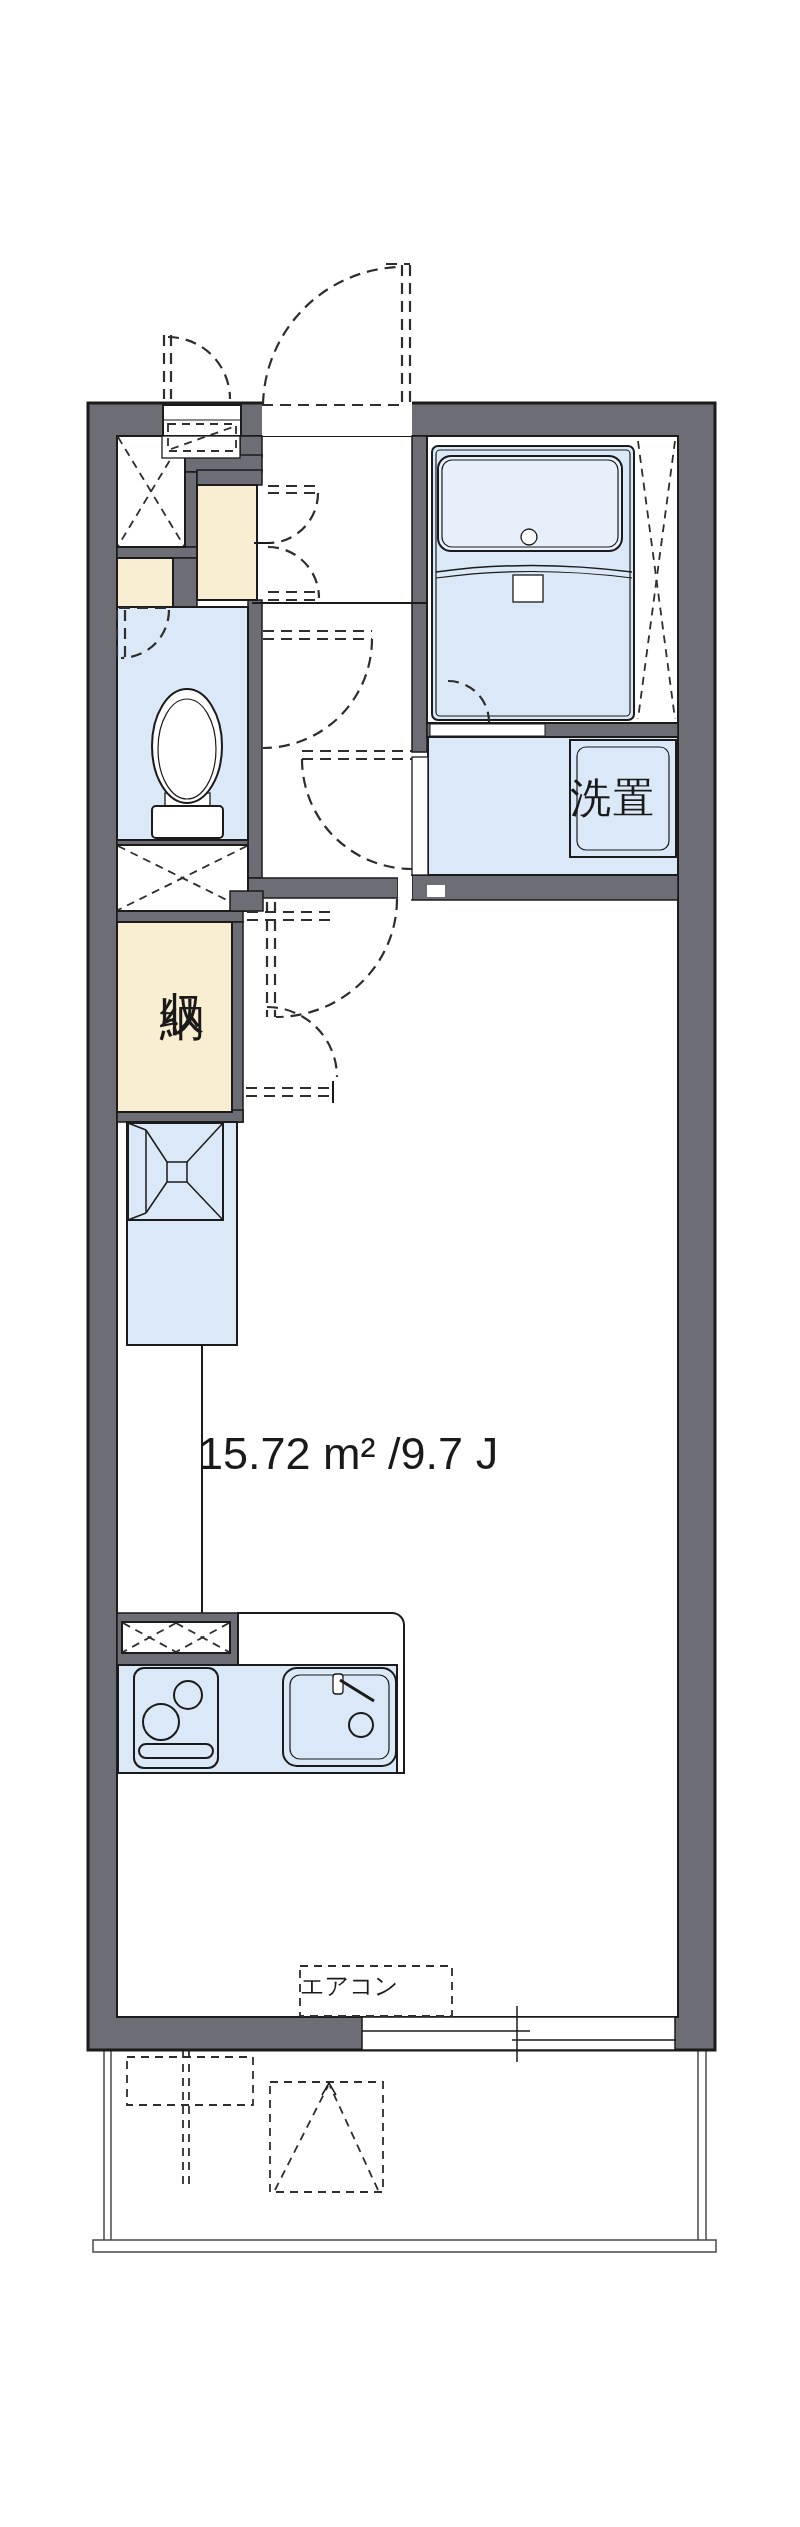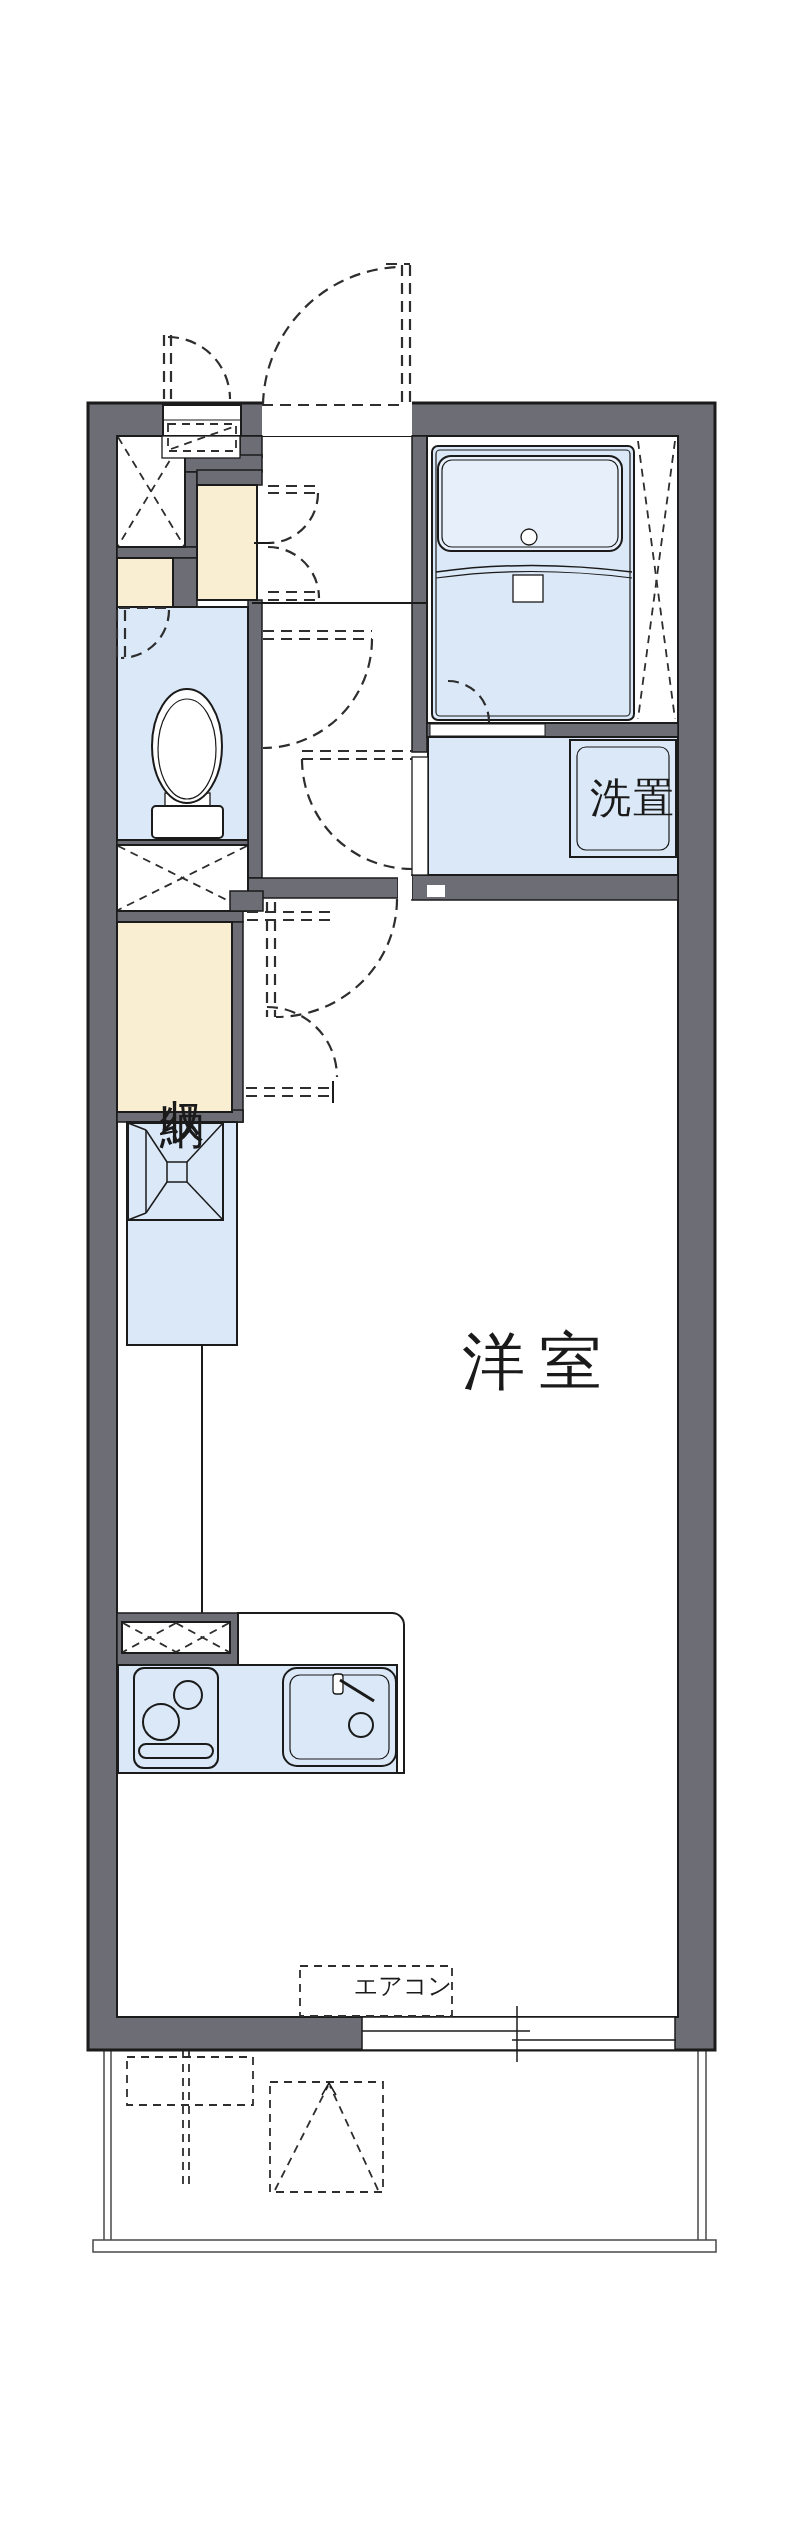--- a/index.html
+++ b/index.html
@@ -17,21 +17,21 @@
   .white1{fill:#fff;stroke:var(--line);stroke-width:1.3;}
   .blue{fill:var(--blue);stroke:var(--line);stroke-width:2;}
   .bluelight{fill:var(--blue_light);stroke:var(--line);stroke-width:2;}
   .beige{fill:var(--beige);stroke:var(--line);stroke-width:2;}
   .thinln{fill:none;stroke:var(--line);stroke-width:1.2;}
   .ln{fill:none;stroke:var(--line);stroke-width:2;}
   .ln15{fill:none;stroke:var(--line);stroke-width:1.5;}
   .dash{fill:none;stroke:var(--dash);stroke-width:2.2;stroke-dasharray:11 7;}
   .dashx{fill:none;stroke:var(--dash);stroke-width:1.8;stroke-dasharray:8 6;}
   .gray{fill:#fff;stroke:var(--thin);stroke-width:1.5;}
-  .lbl{position:absolute;color:var(--text);text-align:right;line-height:1.05;}
+  .lbl{position:absolute;color:var(--text);text-align:left;line-height:1.05;}
   .lbl-storage{left:150px;top:956px;width:56px;height:120px;font-size:45px;letter-spacing:6px;
                writing-mode:vertical-rl;text-orientation:upright;}
   .lbl-room{left:280px;top:1328px;width:336px;font-size:63px;letter-spacing:14px;}
   .lbl-area{left:198px;top:1430px;width:500px;font-size:45px;}
   .lbl-laundry{left:570px;top:777px;width:106px;font-size:41px;letter-spacing:2px;}
   .lbl-aircon{left:300px;top:1973px;width:152px;font-size:24px;}
 </style>
 </head>
 <body>
 
@@ -241,16 +241,16 @@
       <rect x="333" y="1674" width="10" height="20" rx="3" class="white1"></rect>
       <line x1="340" y1="1680" x2="374" y2="1701" stroke="var(--line)" stroke-width="3"></line>
       <circle cx="361" cy="1725" r="12" class="ln" fill="none"></circle>
     </g>
   </g>
 
   <rect x="300" y="1966" width="152" height="50" fill="#fff" class="dashx" stroke-width="2"></rect>
 </svg>
 
   <div class="lbl lbl-storage">収納</div>
-  <div class="lbl lbl-room">洋室</div>
+  <div class="lbl lbl-area">15.72 m² /9.7 J</div>
   <div class="lbl lbl-laundry">洗置</div>
   <div class="lbl lbl-aircon">エアコン</div>
 </div>
 
 </body></html>

